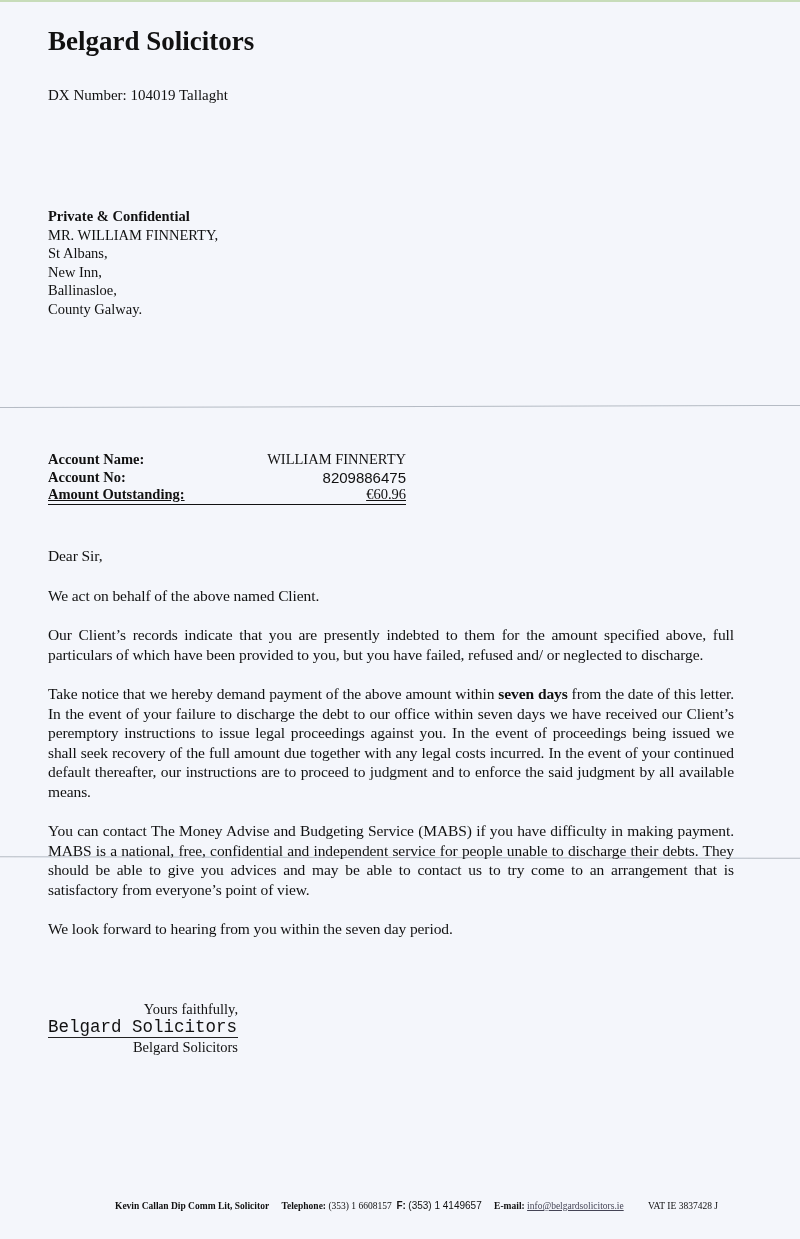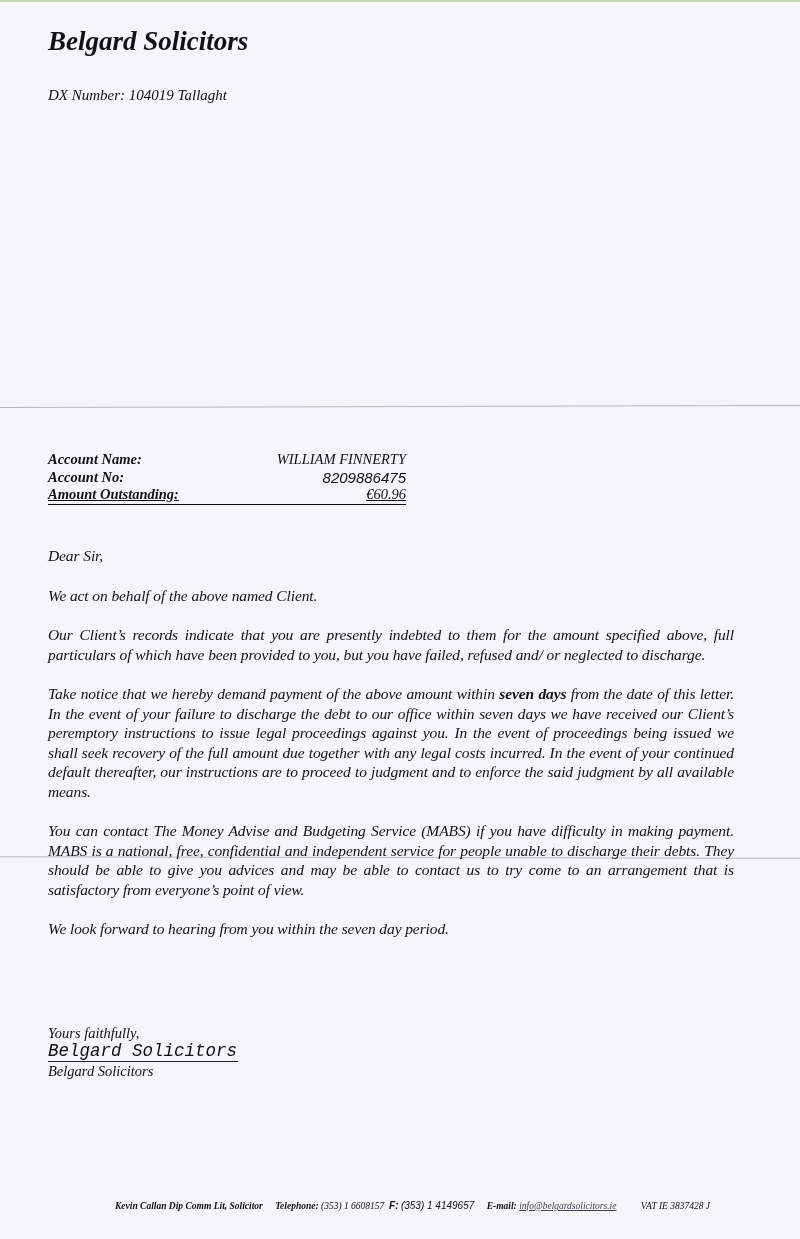--- a/index.html
+++ b/index.html
@@ -6,36 +6,36 @@
   body {
     width: 800px; height: 1239px; overflow: hidden;
     background: #f4f6fb;
     font-family: "Liberation Serif", serif;
     color: #111;
     position: relative;
   }
   .topline { position: absolute; left: 0; top: 0; width: 800px; height: 2px; background: #c7dcb9; }
   .fold { position: absolute; height: 1px; background: #9aa3ad; opacity: 0.7; }
   .page { position: absolute; left: 0; top: 0; width: 800px; height: 1239px; }
-  .abs { position: absolute; white-space: nowrap; font-style: italic; }
+  .abs { position: absolute; white-space: nowrap; }
   .firm-name { left: 48px; top: 26px; font-size: 27px; font-weight: bold; }
   .addr { left: 48px; top: 86px; font-size: 15px; line-height: 19px; }
   .recipient { left: 48px; top: 207px; font-size: 14.5px; line-height: 18.5px; }
   .bold { font-weight: bold; }
   .meta { left: 48px; top: 397px; font-size: 14.5px; line-height: 18px; }
   .meta .lbl { font-weight: bold; }
   .acct { left: 48px; top: 451px; width: 358px; font-size: 14.5px; line-height: 17.5px; }
   .acct .row { display: flex; justify-content: space-between; }
   .acct .row.client { justify-content: flex-start; }
   .acct .val-sans { font-family: "Liberation Sans", sans-serif; font-size: 15px; }
   .acct .row.amount { border-bottom: 1.5px solid #111; text-decoration: underline; }
   .body-text { left: 48px; top: 546px; width: 698px; font-size: 15.5px; line-height: 19.5px; white-space: normal; font-family: "Liberation Serif", serif; letter-spacing: -0.1px; }
   .body-text p { margin: 0 12px 20px 0; text-align: justify; }
   .body-text p.single { text-align: left; }
-  .signoff { left: 48px; top: 1024px; font-size: 14.5px; line-height: 18px; }
+  .signoff { left: 48px; top: 1000px; font-size: 14.5px; line-height: 18px; text-align: right; }
   .sig { font-family: "Liberation Mono", monospace; font-size: 17.5px; border-bottom: 1px solid #222; display: inline-block; padding-right: 1px; line-height: 19px; }
   .footer { left: 115px; top: 1200px; font-size: 9.5px; }
   .footer .b { font-weight: bold; }
   .footer .sans { font-family: "Liberation Sans", sans-serif; font-size: 10px; }
   .footer a { color: #445; text-decoration: underline; }
   .gap { display: inline-block; width: 10px; }
   .gap2 { display: inline-block; width: 22px; }
 </style>
 </head>
 <body>
@@ -45,20 +45,28 @@
 <div class="fold" style="left:0;top:857px;width:800px;transform:rotate(0.1deg);"></div>
 
 <div class="page">
 
   <div class="abs firm-name">Belgard Solicitors</div>
 
   <div class="abs addr">
     <div>DX Number: 104019 Tallaght</div>
   </div>
 
+  <div class="abs recipient">
+    <div class="bold">Private &amp; Confidential</div>
+    <div>MR. WILLIAM FINNERTY,</div>
+    <div>St Albans,</div>
+    <div>New Inn,</div>
+    <div>Ballinasloe,</div>
+    <div>County Galway.</div>
+  </div>
 
 
   <div class="abs acct">
     <div class="row">
       <span class="bold">Account Name:</span>
       <span>WILLIAM FINNERTY</span>
     </div>
     <div class="row">
       <span class="bold">Account No:</span>
       <span class="val-sans">8209886475</span>

